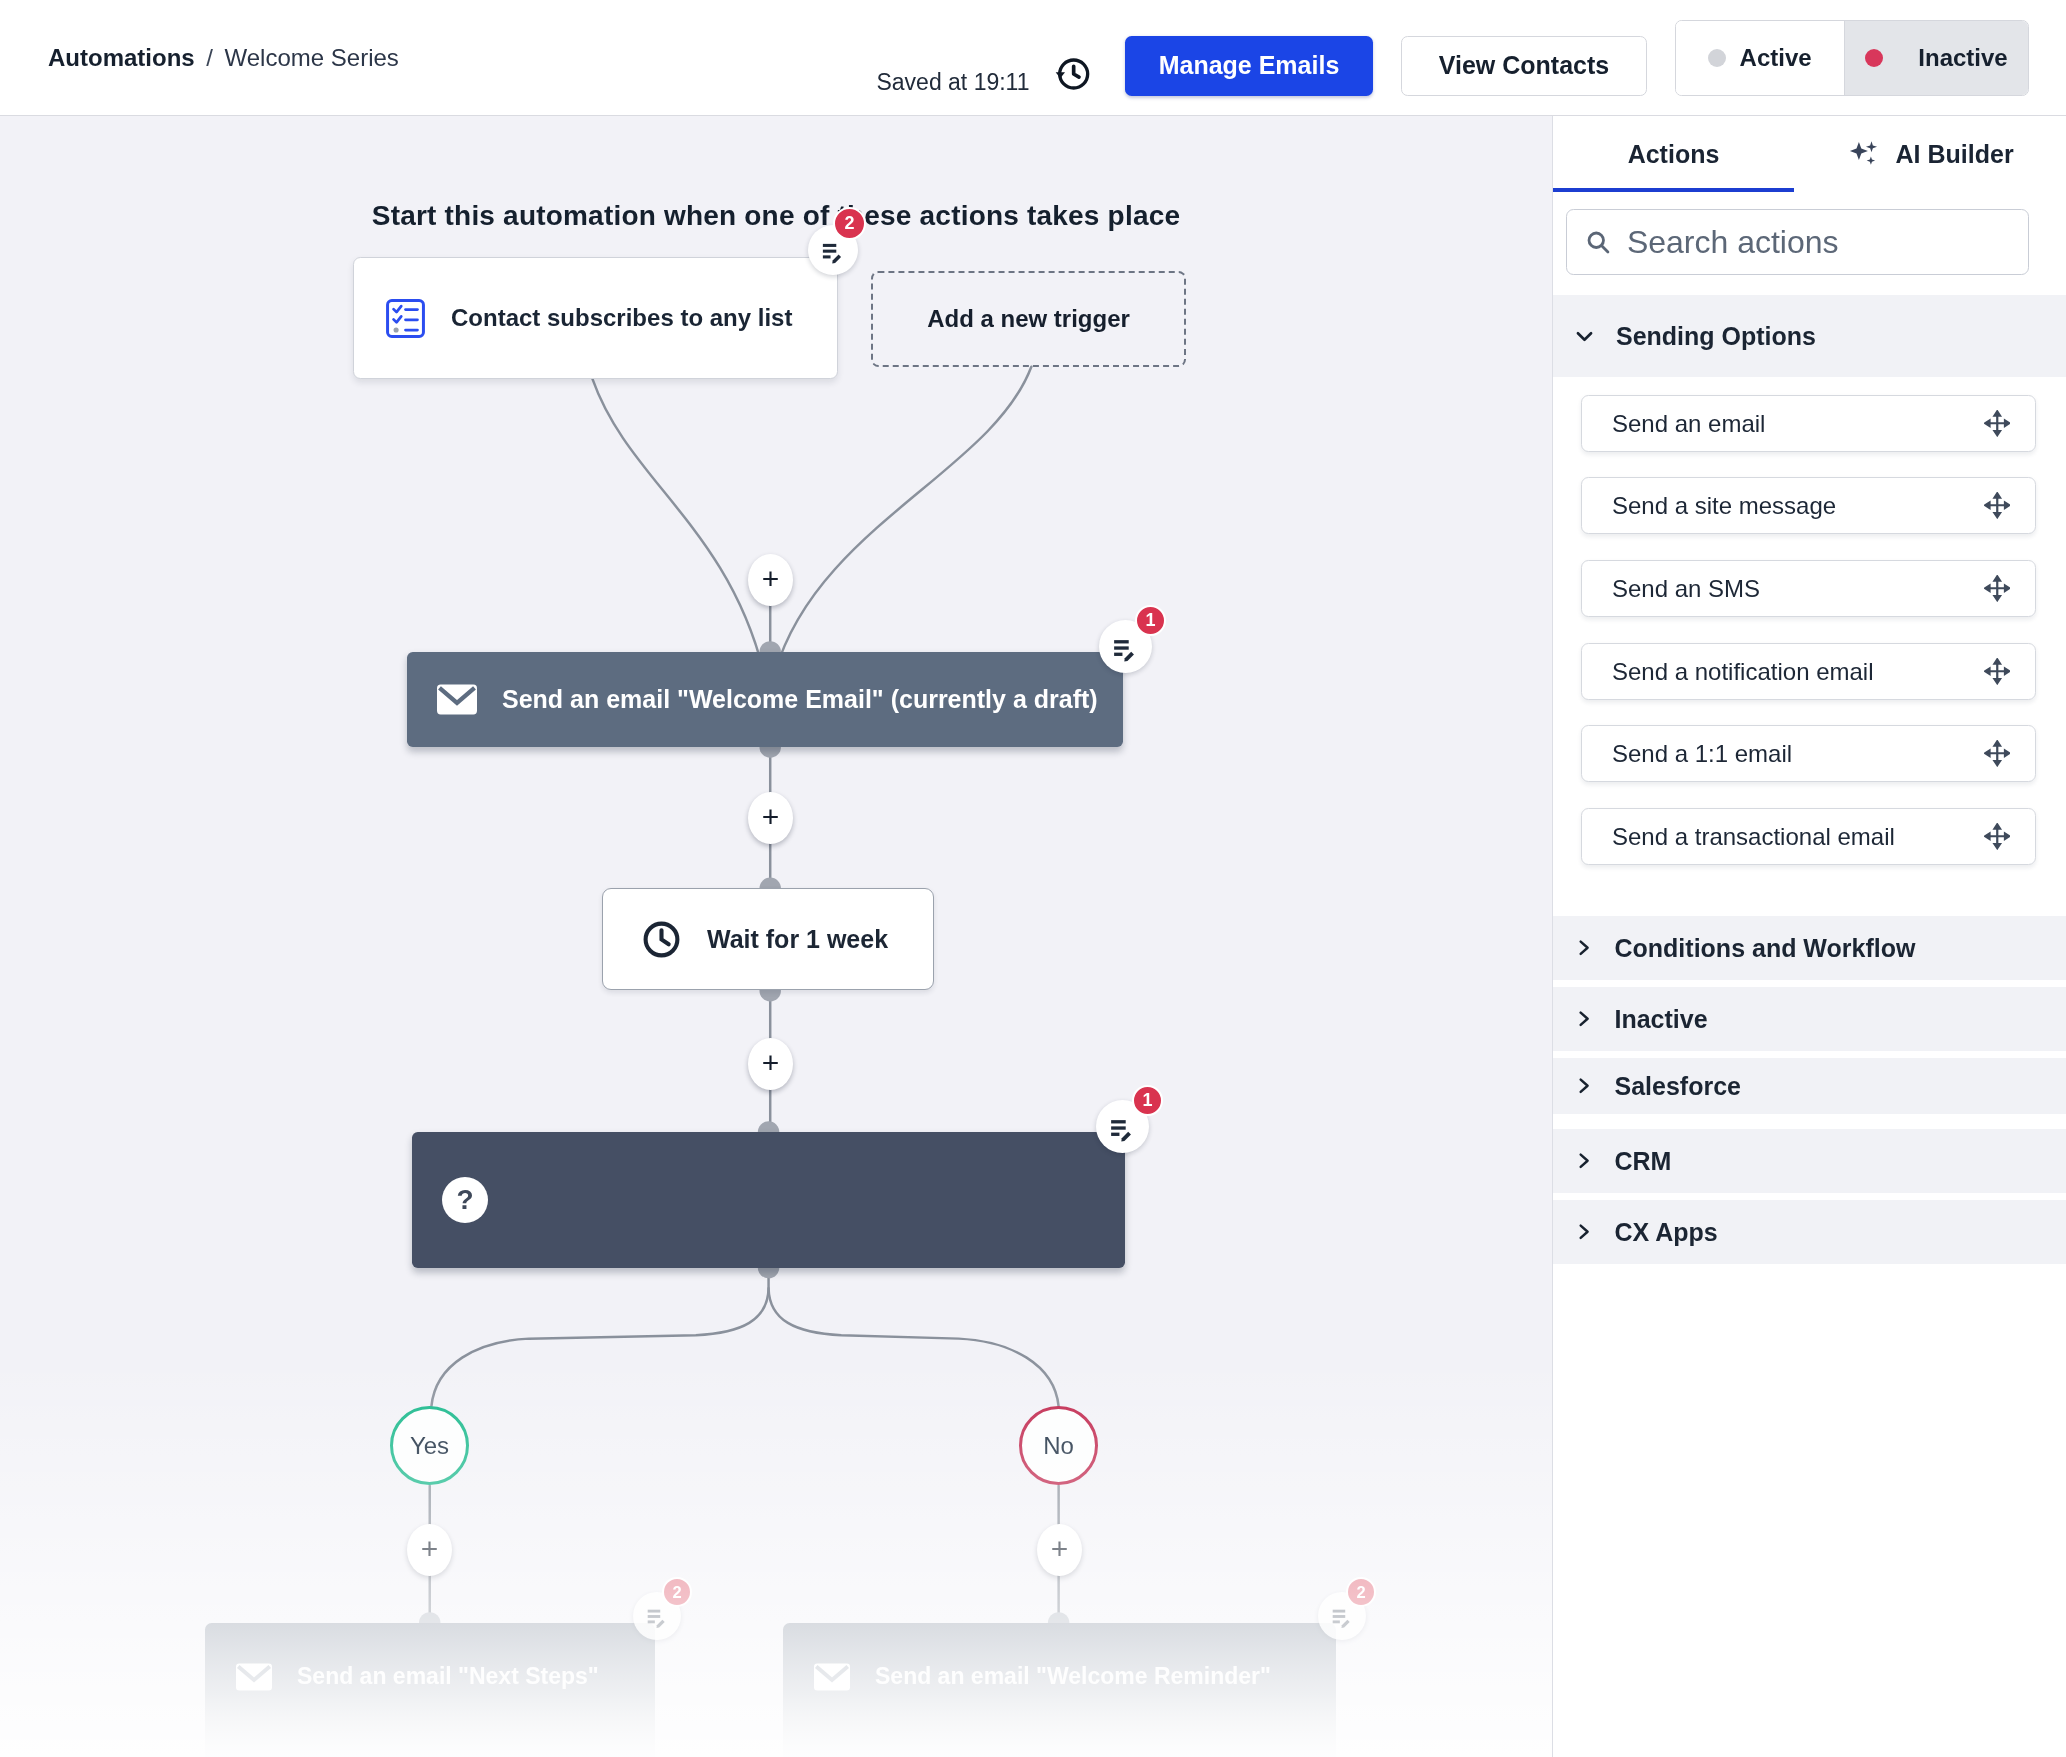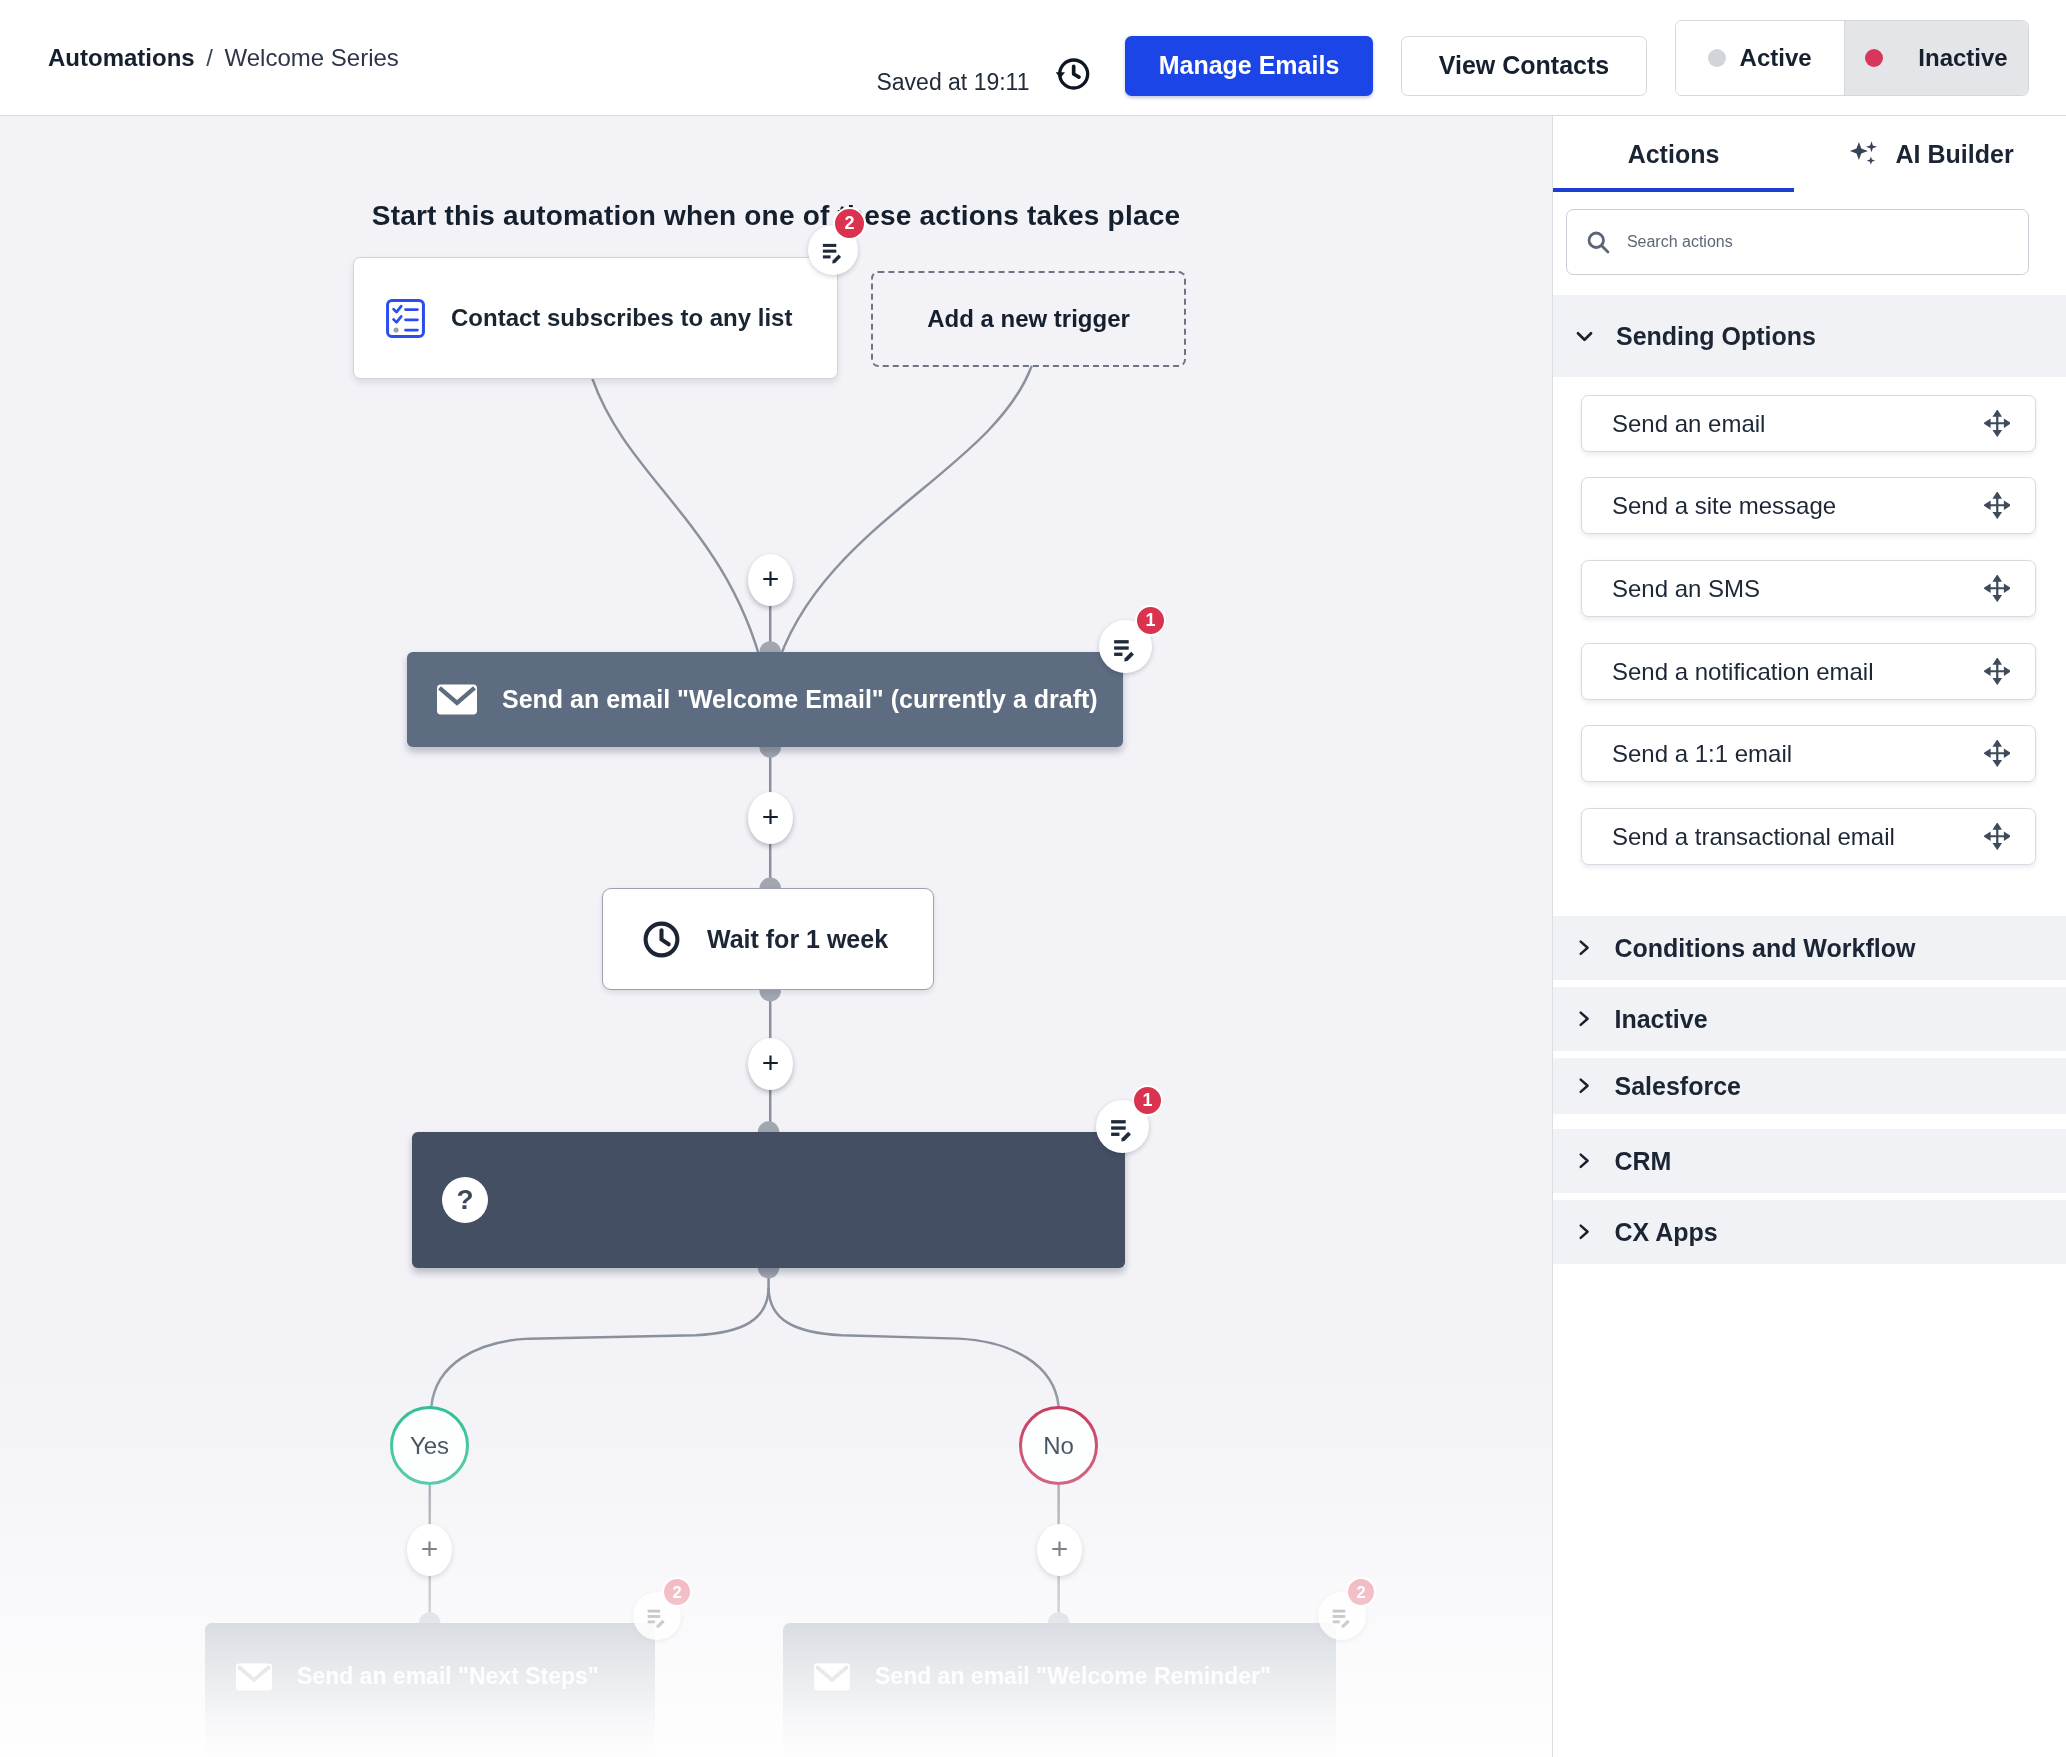--- a/index.html
+++ b/index.html
@@ -118,21 +118,21 @@
   .tab { display:flex; align-items:center; justify-content:center; gap:13.2px; font-size:25px; font-weight:600; color:#1a2433; cursor:pointer; height:100%; }
   .tab-actions { width:241px; }
   .tab-ai { flex:1; }
   .tab-underline { position:absolute; left:0; bottom:0; width:241px; height:4.1px; background:#1c3ed1; }
   .search-wrap {
     position:absolute; left:13.2px; top:93px; width:463px; height:66px;
     border:1.7px solid #c9cdd6; border-radius:7.4px; background:#ffffff;
     display:flex; align-items:center; padding:0 16.5px; gap:13.2px;
   }
   .search-wrap input {
-    border:none; outline:none; flex:1; font-size:16px; color:#27313f;
+    border:none; outline:none; flex:1; font-size:32px; color:#27313f;
     font-family:"Liberation Sans", sans-serif; background:transparent;
   }
   .search-wrap input::placeholder { color:#5c6777; opacity:1; }
   .section-band {
     position:absolute; left:0; width:514px; background:#f1f2f6;
     display:flex; align-items:center; gap:20px; padding-left:20px; cursor:pointer;
   }
   .band-label { font-size:25px; font-weight:600; color:#1b2533; }
   .band-expanded { top:179px; height:82px; }
   .b-collapsed-0 { top:800px;  height:64px; }

